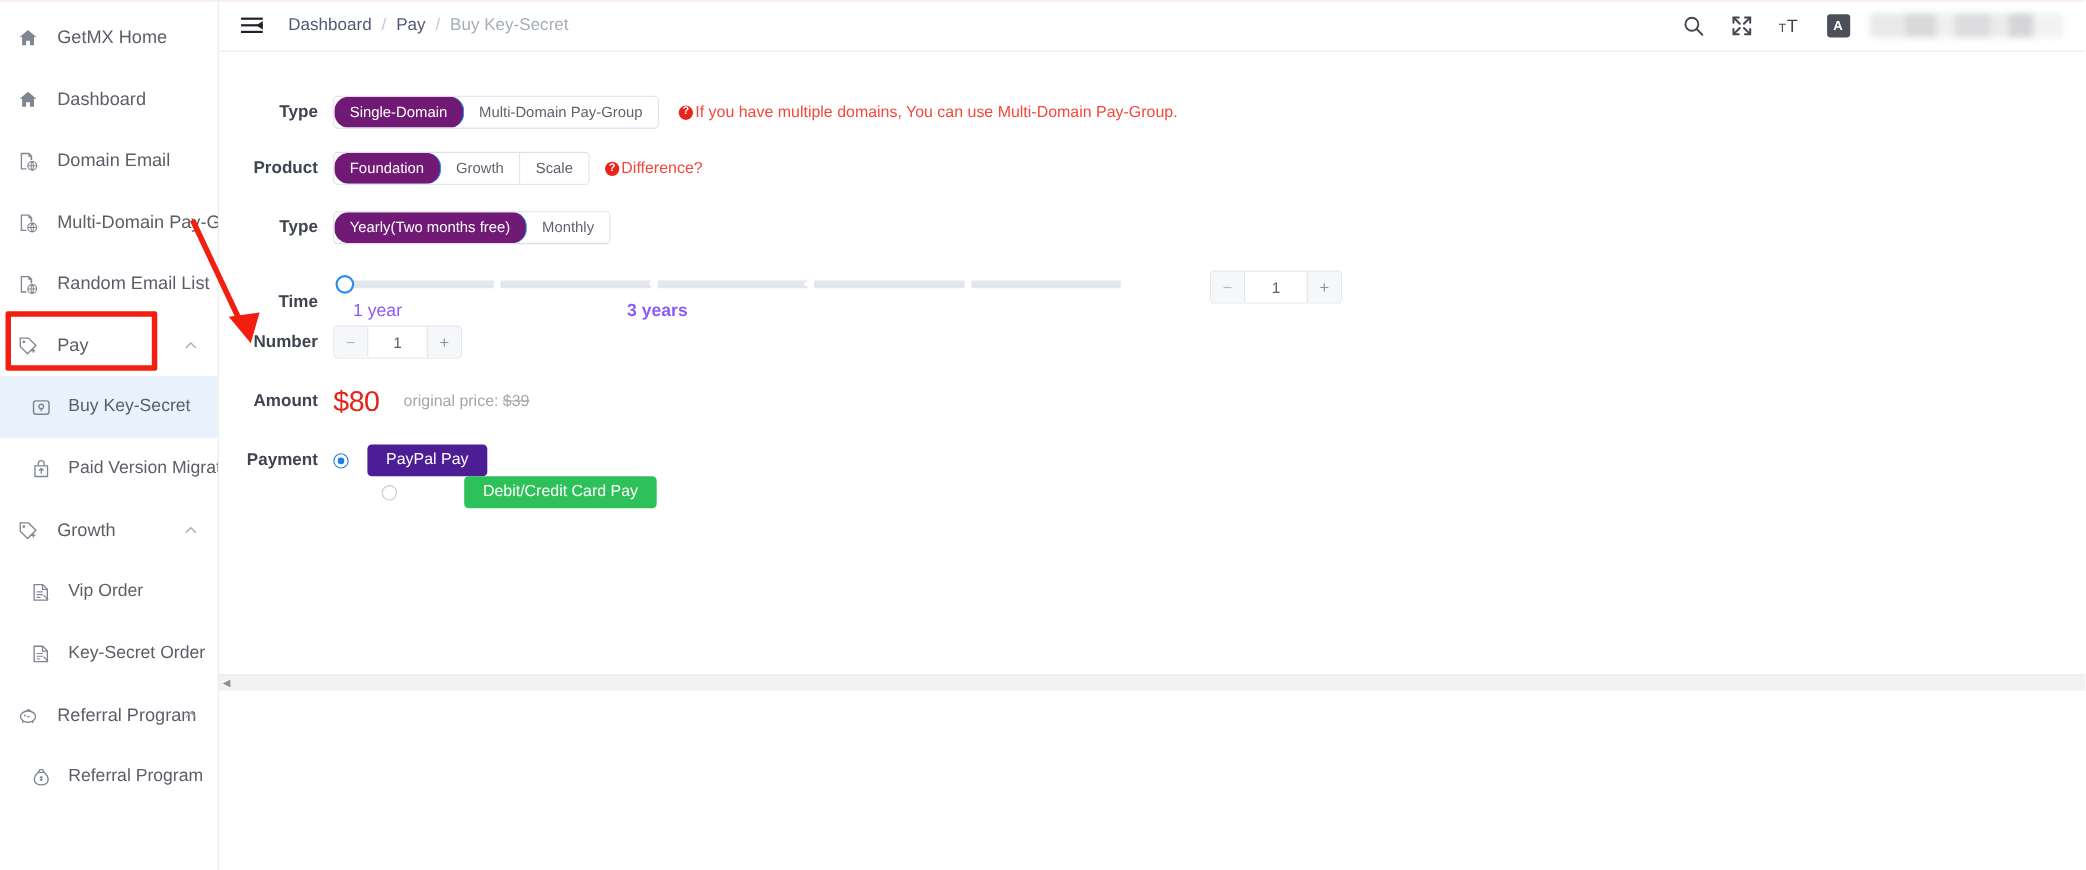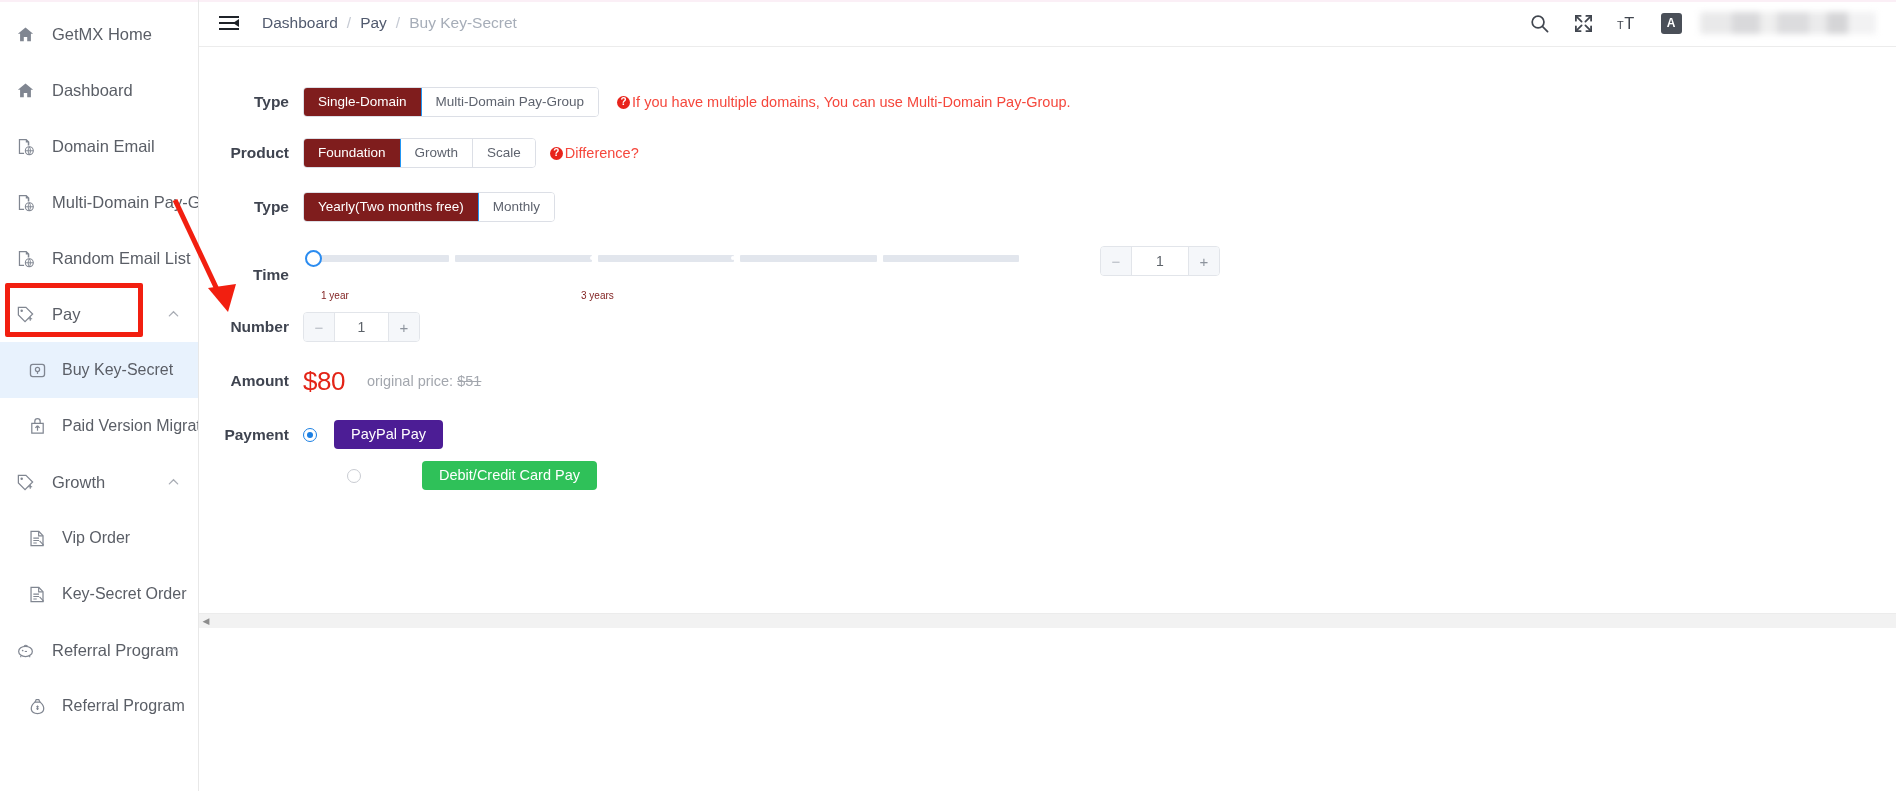--- a/index.html
+++ b/index.html
@@ -135,21 +135,21 @@
     height: 28px;
     line-height: 28px;
     font-size: 13.5px;
     color: #5e636e;
     background: #fff;
     border-right: 1px solid #dcdfe6;
     cursor: pointer;
     white-space: nowrap;
   }
   .seg .sgb:last-child { border-right: none; }
-  .seg .sgb.on { background: #7f1d1d; color: #fff; border-right-color: #2196f3; }
+  .seg .sgb.on { background: #701a75; color: #fff; border-right-color: #2196f3; border-radius: 13px; }
 
   .hint {
     margin-left: 18px;
     color: #f5473c;
     font-size: 14.5px;
     display: inline-flex;
     align-items: center;
     cursor: pointer;
     white-space: nowrap;
   }
@@ -182,23 +182,23 @@
   }
   .stick {
     position: absolute;
     width: 4px; height: 4px; border-radius: 50%;
     background: #ffffff; z-index: 2; top: 50%; transform: translateY(-50%);
   }
   .slabels {
     position: relative;
     height: 22px;
     width: 716px;
-    font-size: 10px;
-    color: #7f1d1d;
-    margin-top: 22px;
+    font-size: 16px;
+    color: #8b5cf6;
+    margin-top: 6px;
   }
   .slabels span { position: absolute; top: 0; }
 
   
   .stepper {
     display: inline-flex;
     border: 1px solid #e2e5ea;
     border-radius: 4px;
     overflow: hidden;
     height: 30px;
@@ -542,21 +542,21 @@
               <div class="seg5"></div>
               <div class="seg5"></div>
             </div>
             <div class="stick" style="left:146px;"></div>
             <div class="stick" style="left:287px;"></div>
             <div class="stick" style="left:428px;"></div>
             <div class="sknob"></div>
           </div>
           <div class="slabels">
             <span style="left:18px;">1 year</span>
-            <span style="left:278px;">3 years</span>
+            <span style="left:267px;font-weight:bold;">3 years</span>
           </div>
         </div>
         <div class="stepper" style="margin-left:81px; margin-top:-2px;">
           <div class="btn">−</div>
           <input class="val" readonly="" value="1" style="">
           <div class="btn plus">+</div>
         </div>
       </div>
 
       <div class="row" style="">
@@ -565,31 +565,31 @@
           <div class="btn">−</div>
           <input class="val" readonly="" value="1" style="">
           <div class="btn plus">+</div>
         </div>
       </div>
 
       <div class="row" style="margin-top:26px;">
         <div class="lab">Amount</div>
         <div class="amt">$80</div>
         <div class="orig">
-          <span>original price: </span><span class="strike">$51</span>
+          <span>original price: </span><span class="strike">$39</span>
         </div>
       </div>
 
       <div class="row" style="margin-top:26px;">
         <div class="lab">Payment</div>
         <div class="radio on"></div>
         <div class="paybtn paypal">PayPal Pay</div>
       </div>
 
-      <div class="row" style="margin-top:12px;gap:44px;">
+      <div class="row" style="margin-top:0;gap:44px;">
         <div class="lab"></div>
         <div class="radio"></div>
         <div class="paybtn card">Debit/Credit Card Pay</div>
       </div>
 
     </div>
 
     <div class="hscroll">
       <div class="arr">◀</div>
     </div>

